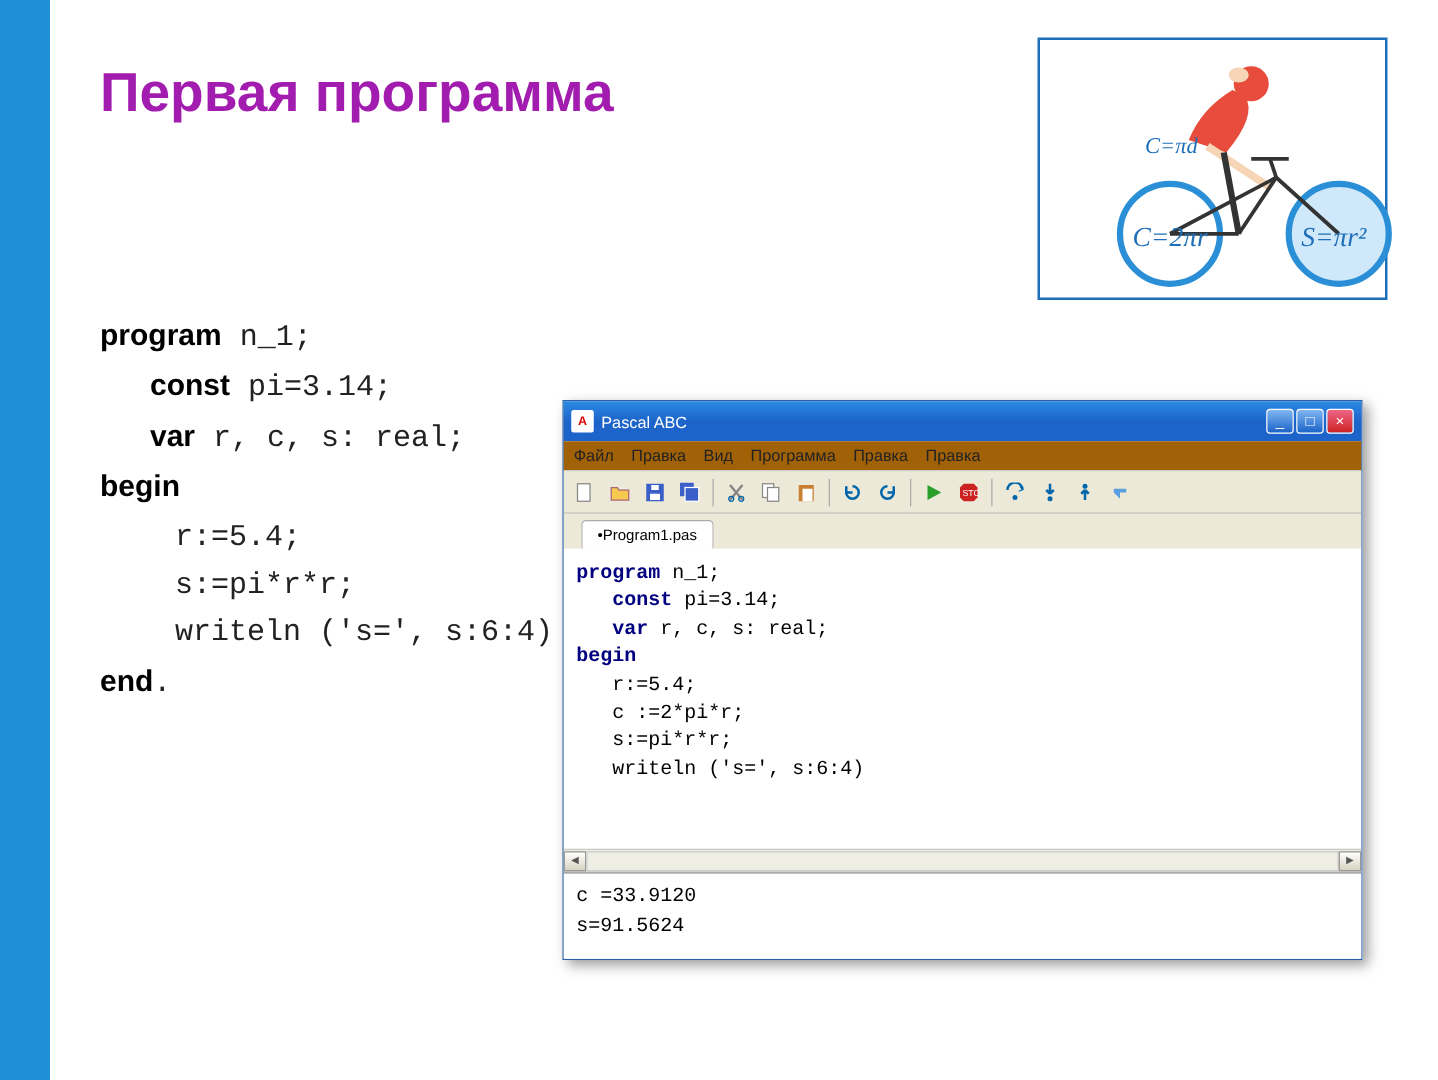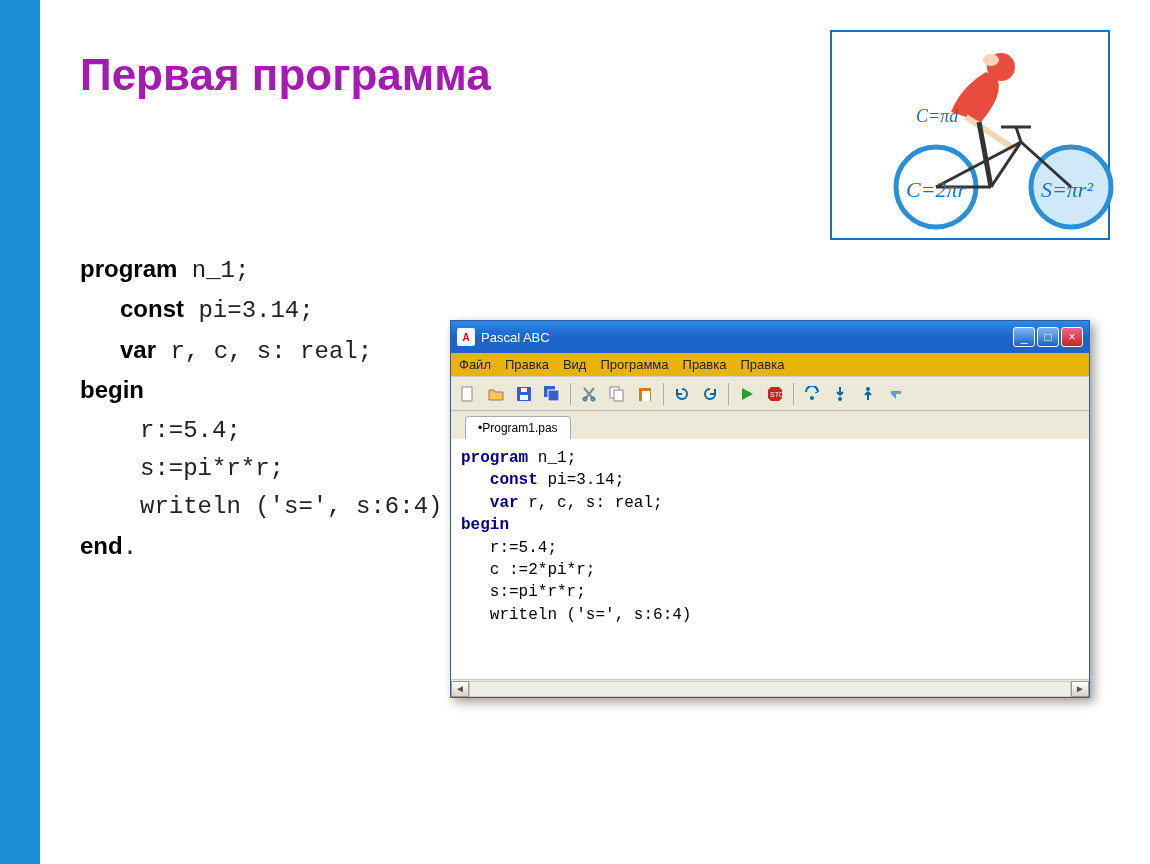--- a/index.html
+++ b/index.html
@@ -79,21 +79,21 @@
     width: 22px; height: 20px;
     background: linear-gradient(to bottom, #7fb6f0, #1c64c9);
     border: 1px solid #fff;
     border-radius: 3px;
     color: #fff;
     font-size: 12px;
     display: flex; align-items: center; justify-content: center;
   }
   .win-btn.close { background: linear-gradient(to bottom, #e68, #c22); }
   .menubar {
-    background: #eab308;
+    background: #a16207;
     height: 24px;
     display: flex;
     align-items: center;
     gap: 14px;
     padding: 0 8px;
     color: #222;
     border-bottom: 1px solid #ccc;
   }
   .toolbar {
     background: #ece9d8;
@@ -331,13 +331,17 @@
       <div class="line">   r:=5.4;</div>
       <div class="line">   c :=2*pi*r;</div>
       <div class="line">   s:=pi*r*r;</div>
       <div class="line">   writeln ('s=', s:6:4)</div>
     </div>
   <div class="hscroll">
     <div class="arrow">◄</div>
     <div class="track"></div>
     <div class="arrow">►</div>
   </div>
+  <div class="output">
+    <div>c =33.9120</div>
+    <div>s=91.5624</div>
+  </div>
 </div>
 
 </body></html>

